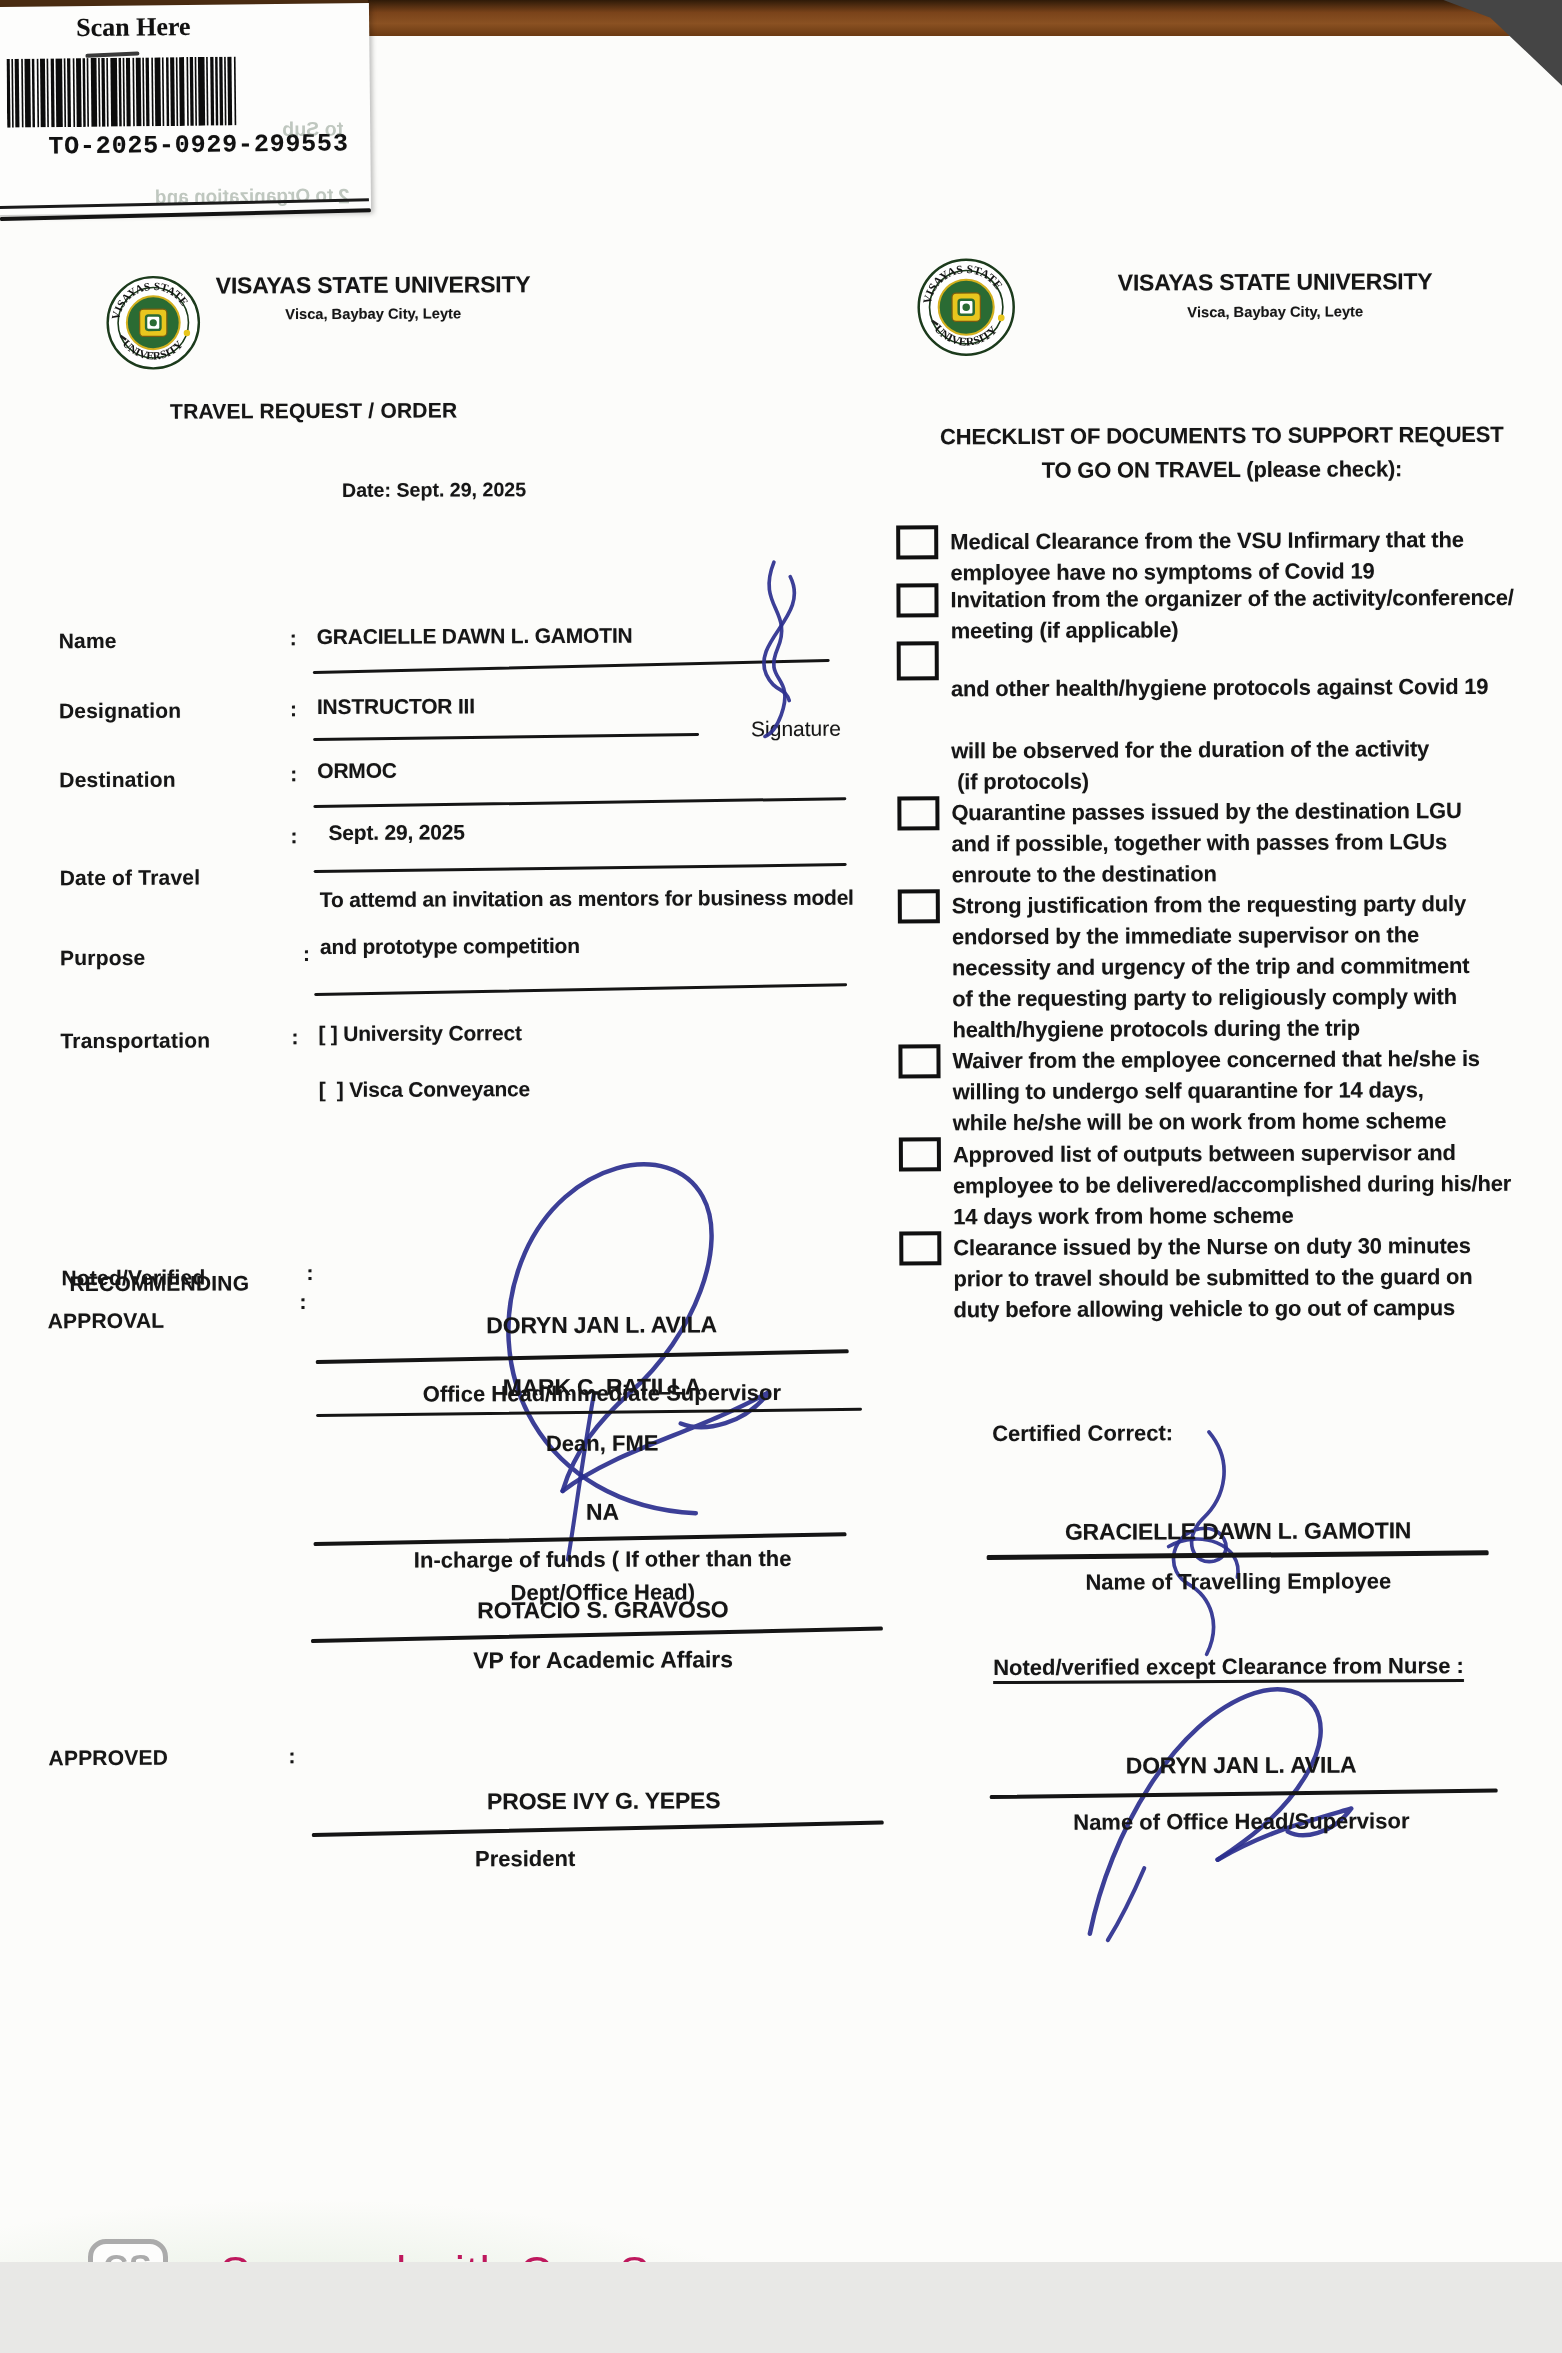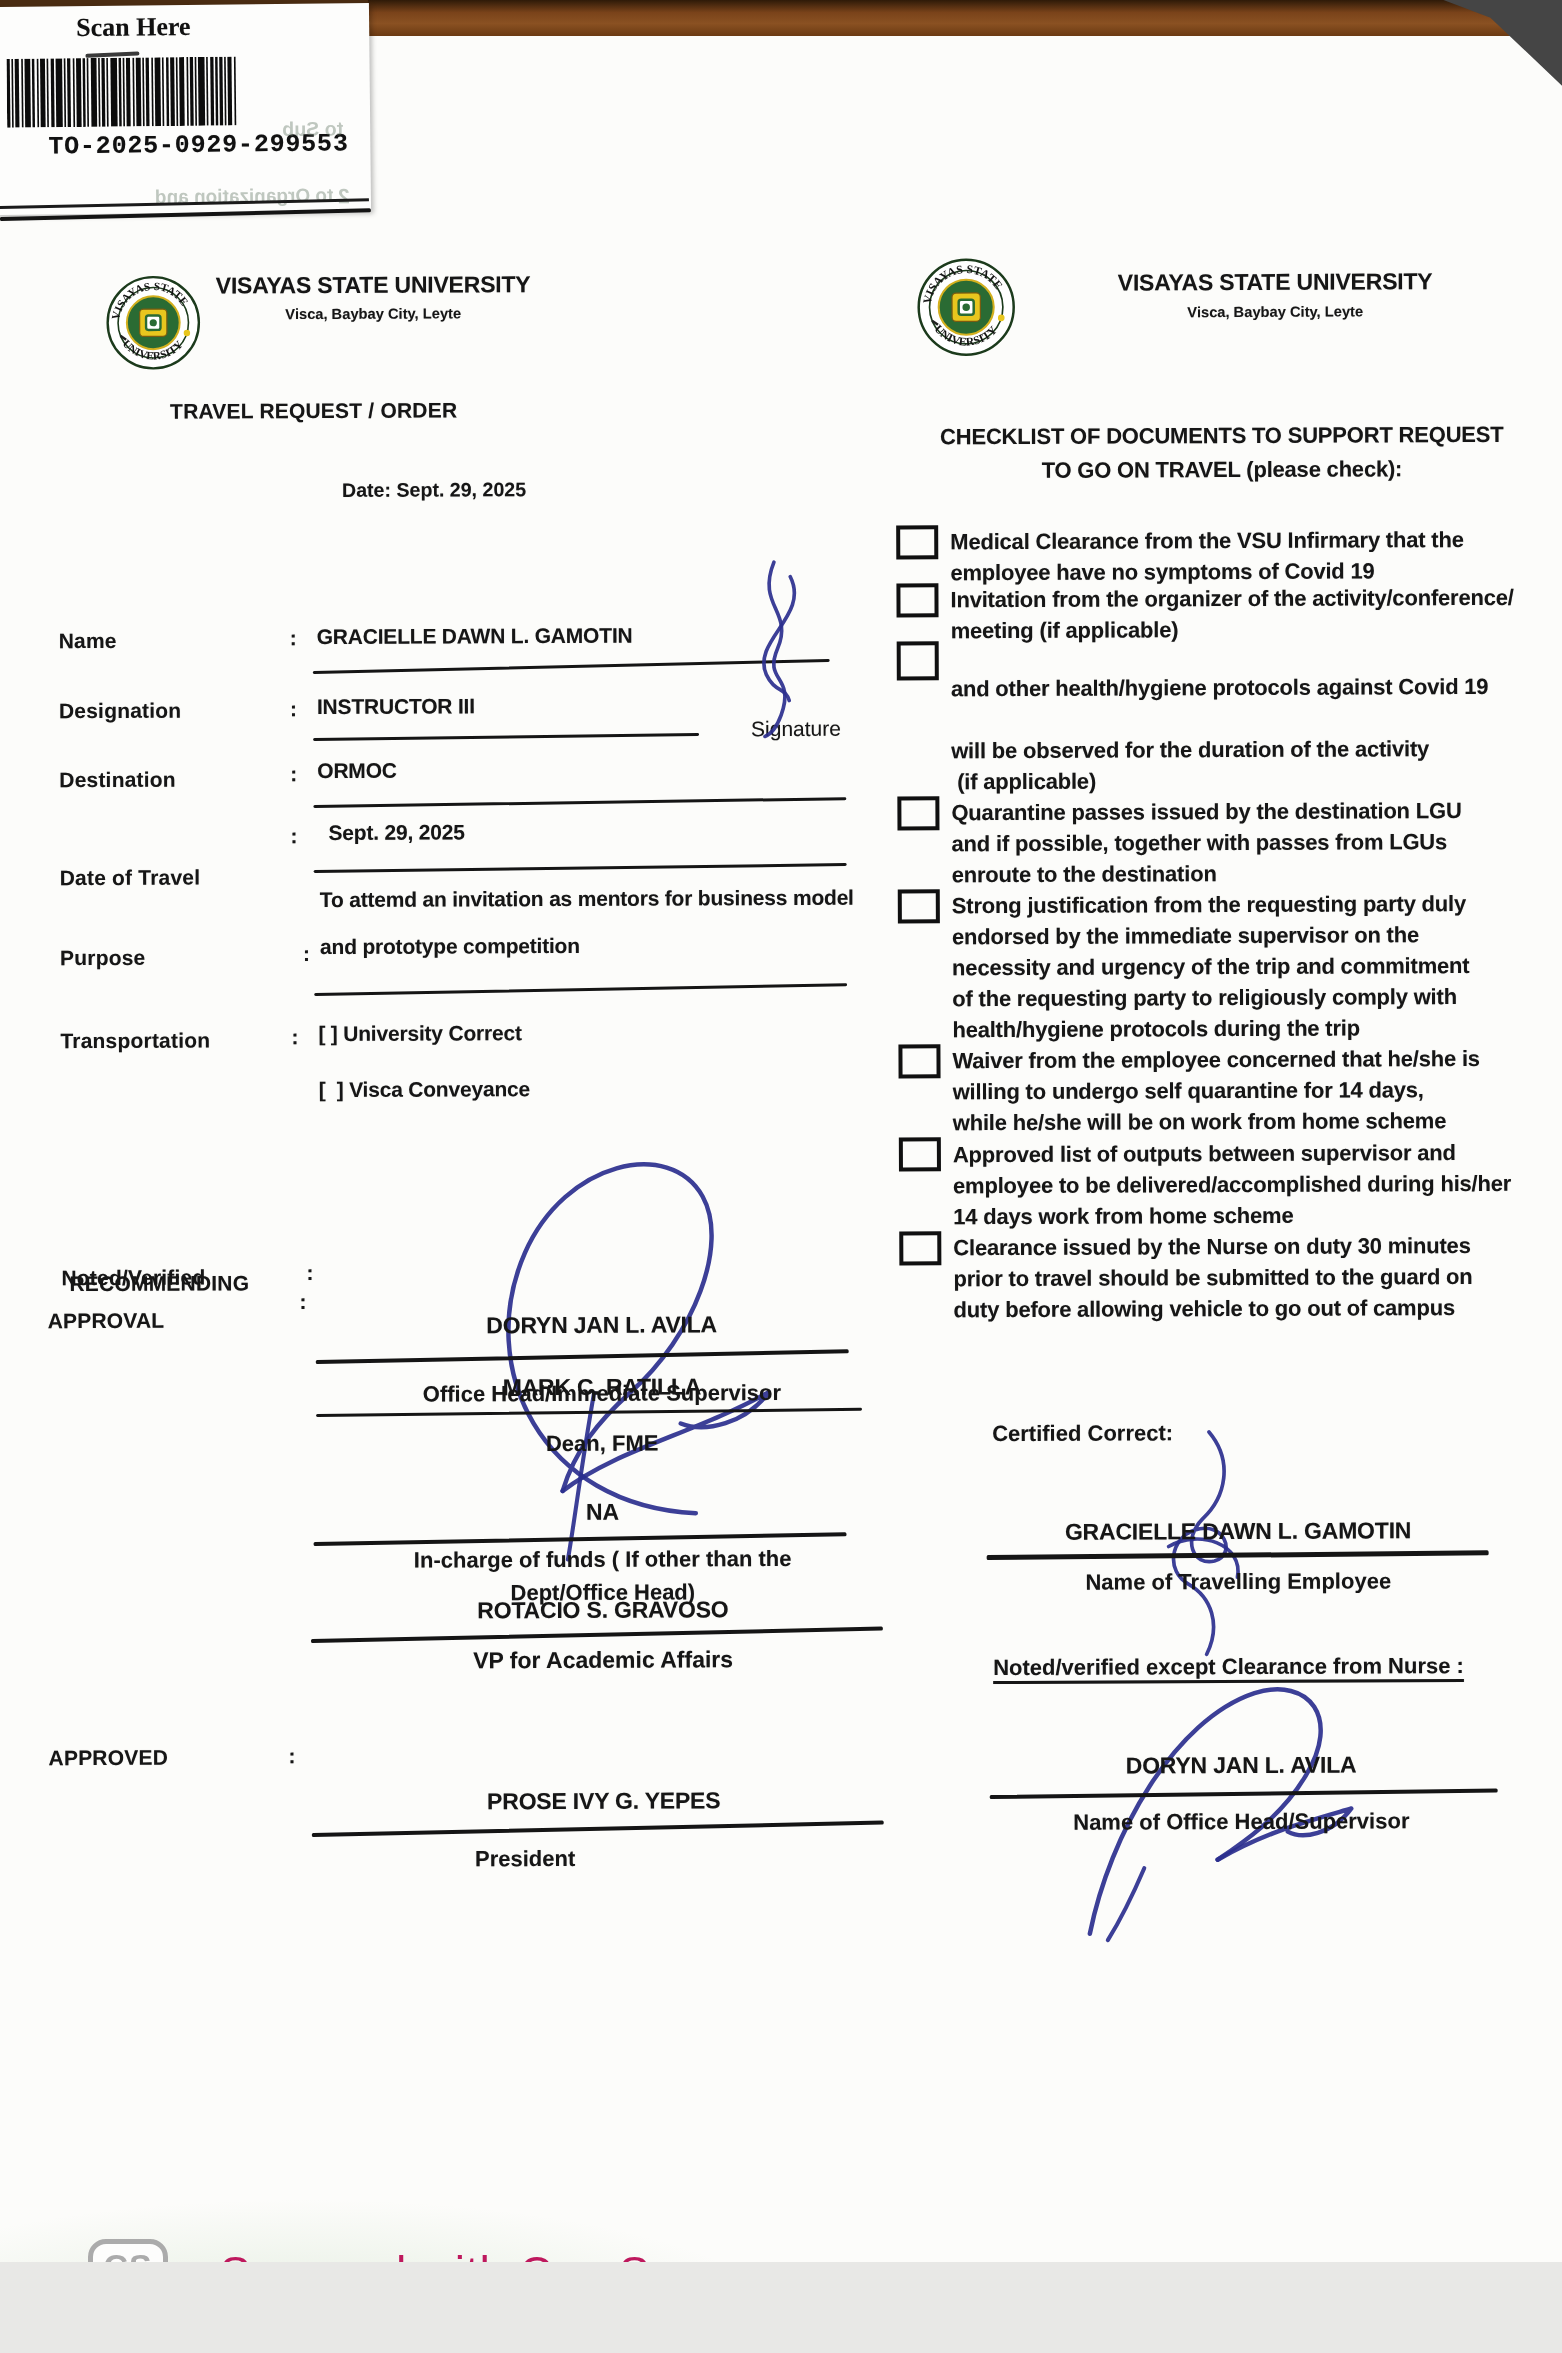--- a/index.html
+++ b/index.html
@@ -210,21 +210,21 @@
     <div id="checklist" class="abs" style="left:0;top:0;width:1563px;height:2354px;">
         <div class="cbx" style="left: 899px; top: 526px;"></div>
         <div class="abs ctext scan" style="left: 953px; top: 530px;">Medical Clearance from the VSU Infirmary that the</div>
         <div class="abs ctext scan" style="left: 953px; top: 561px;">employee have no symptoms of Covid 19</div>
         <div class="cbx" style="left: 899px; top: 584px;"></div>
         <div class="abs ctext scan" style="left: 953px; top: 588px;">Invitation from the organizer of the activity/conference/</div>
         <div class="abs ctext scan" style="left: 953px; top: 619px;">meeting (if applicable)</div>
         <div class="cbx" style="left: 899px; top: 642px; height: 31px;"></div>
         <div class="abs ctext scan" style="left: 953px; top: 677px;">and other health/hygiene protocols against Covid 19</div>
         <div class="abs ctext scan" style="left: 953px; top: 739px;">will be observed for the duration of the activity</div>
-        <div class="abs ctext scan" style="left: 953px; top: 770px;"> (if applicable)</div>
+        <div class="abs ctext scan" style="left: 953px; top: 770px;"> (if protocols)</div>
         <div class="cbx" style="left: 899px; top: 797px;"></div>
         <div class="abs ctext scan" style="left: 953px; top: 801px;">Quarantine passes issued by the destination LGU</div>
         <div class="abs ctext scan" style="left: 953px; top: 832px;">and if possible, together with passes from LGUs</div>
         <div class="abs ctext scan" style="left: 953px; top: 863px;">enroute to the destination</div>
         <div class="cbx" style="left: 899px; top: 890px;"></div>
         <div class="abs ctext scan" style="left: 953px; top: 894px;">Strong justification from the requesting party duly</div>
         <div class="abs ctext scan" style="left: 953px; top: 925px;">endorsed by the immediate supervisor on the</div>
         <div class="abs ctext scan" style="left: 953px; top: 956px;">necessity and urgency of the trip and commitment</div>
         <div class="abs ctext scan" style="left: 953px; top: 987px;">of the requesting party to religiously comply with</div>
         <div class="abs ctext scan" style="left: 953px; top: 1018px;">health/hygiene protocols during the trip</div>

